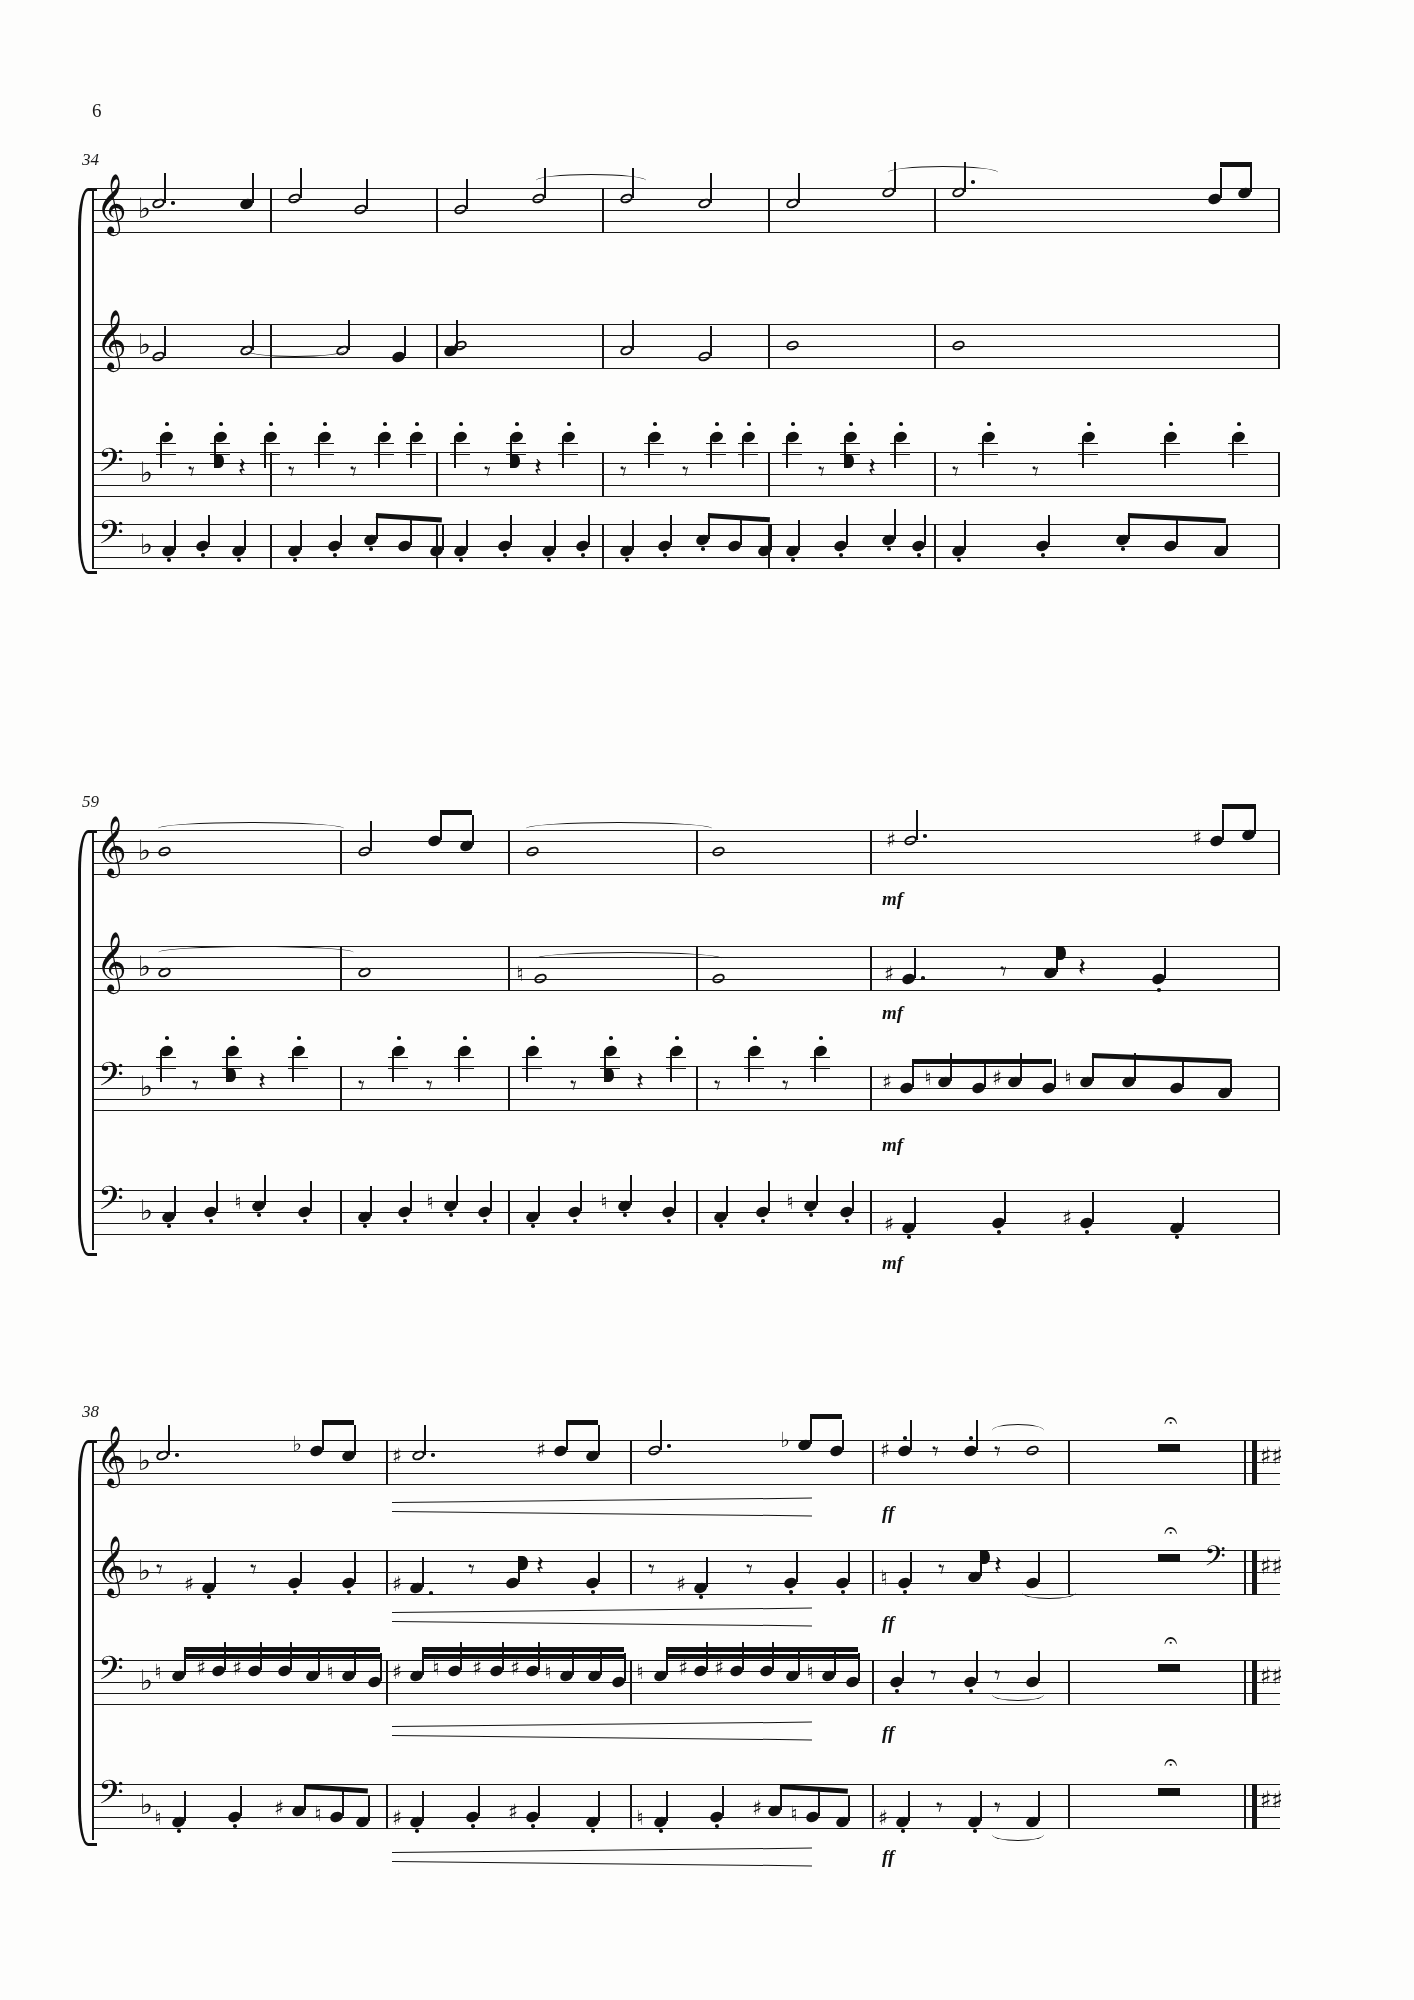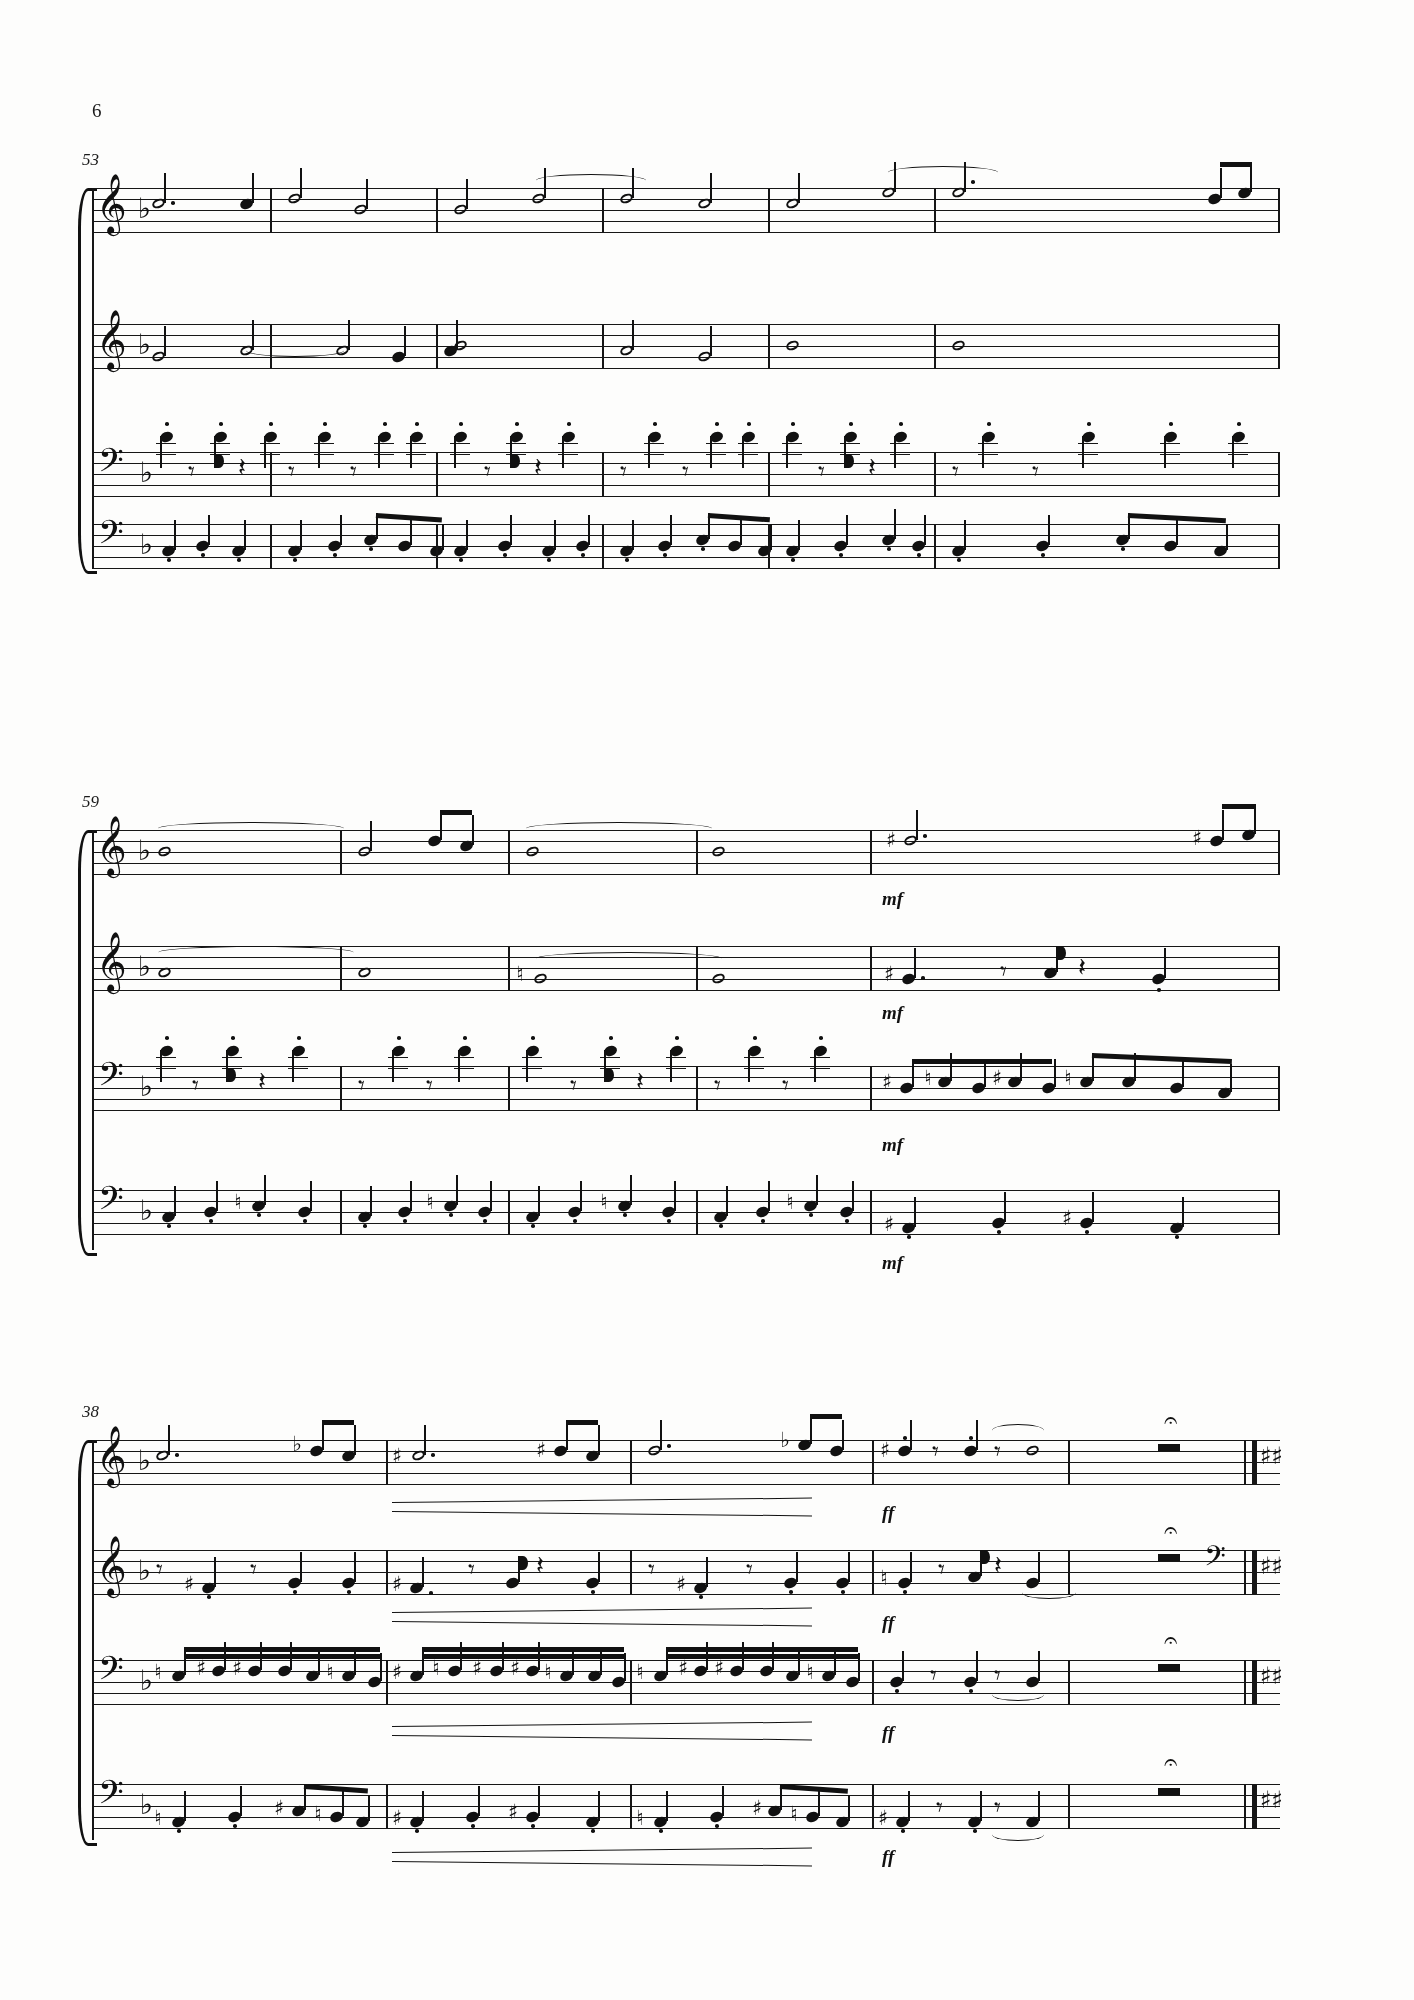--- a/index.html
+++ b/index.html
@@ -217,21 +217,21 @@
   }
 </style>
 </head>
 <body>
 
 <div class="page">
 
   <div class="page-number">6</div>
 
   <div class="system" style="top:188px; height:380px; width:1188px;">
-    <div class="system-number" style="left:-10px; top:-38px;">53</div>
+    <div class="system-number" style="left:-10px; top:-38px;">34</div>
     <div class="brace" style="top:0px; height:380px;"></div>
     <div class="sysbar-left" style="top:0px; height:380px;"></div>
 
     <div class="staff" style="top:0px;">
       <div class="line"></div>
       <div class="line"></div>
       <div class="line"></div>
       <div class="line"></div>
       <div class="line"></div>
       <div class="clef treble" style="left:4px; top:-11px;">𝄞</div>

